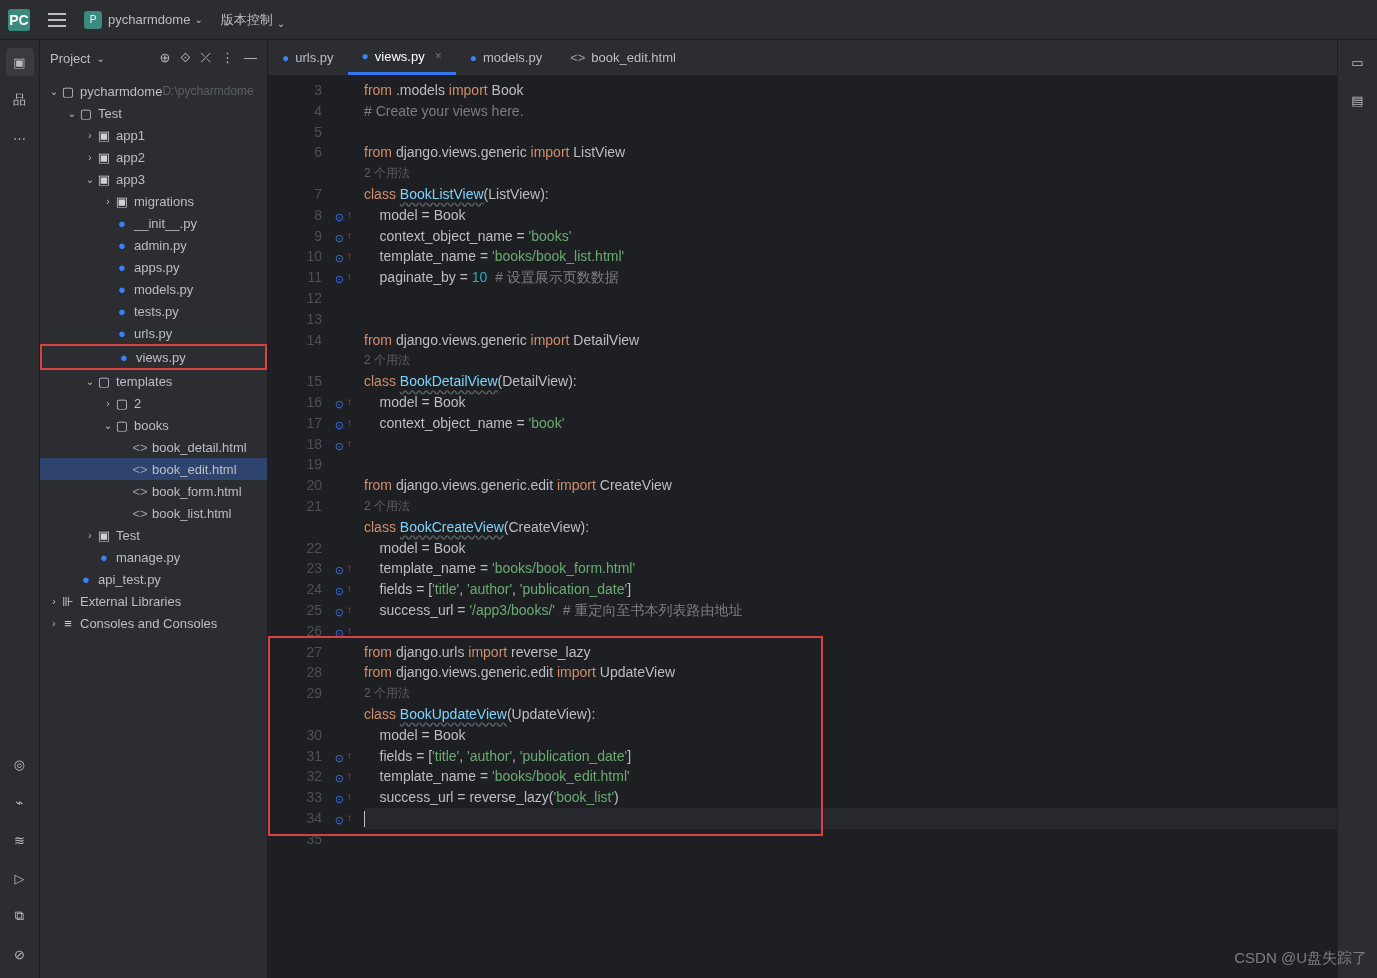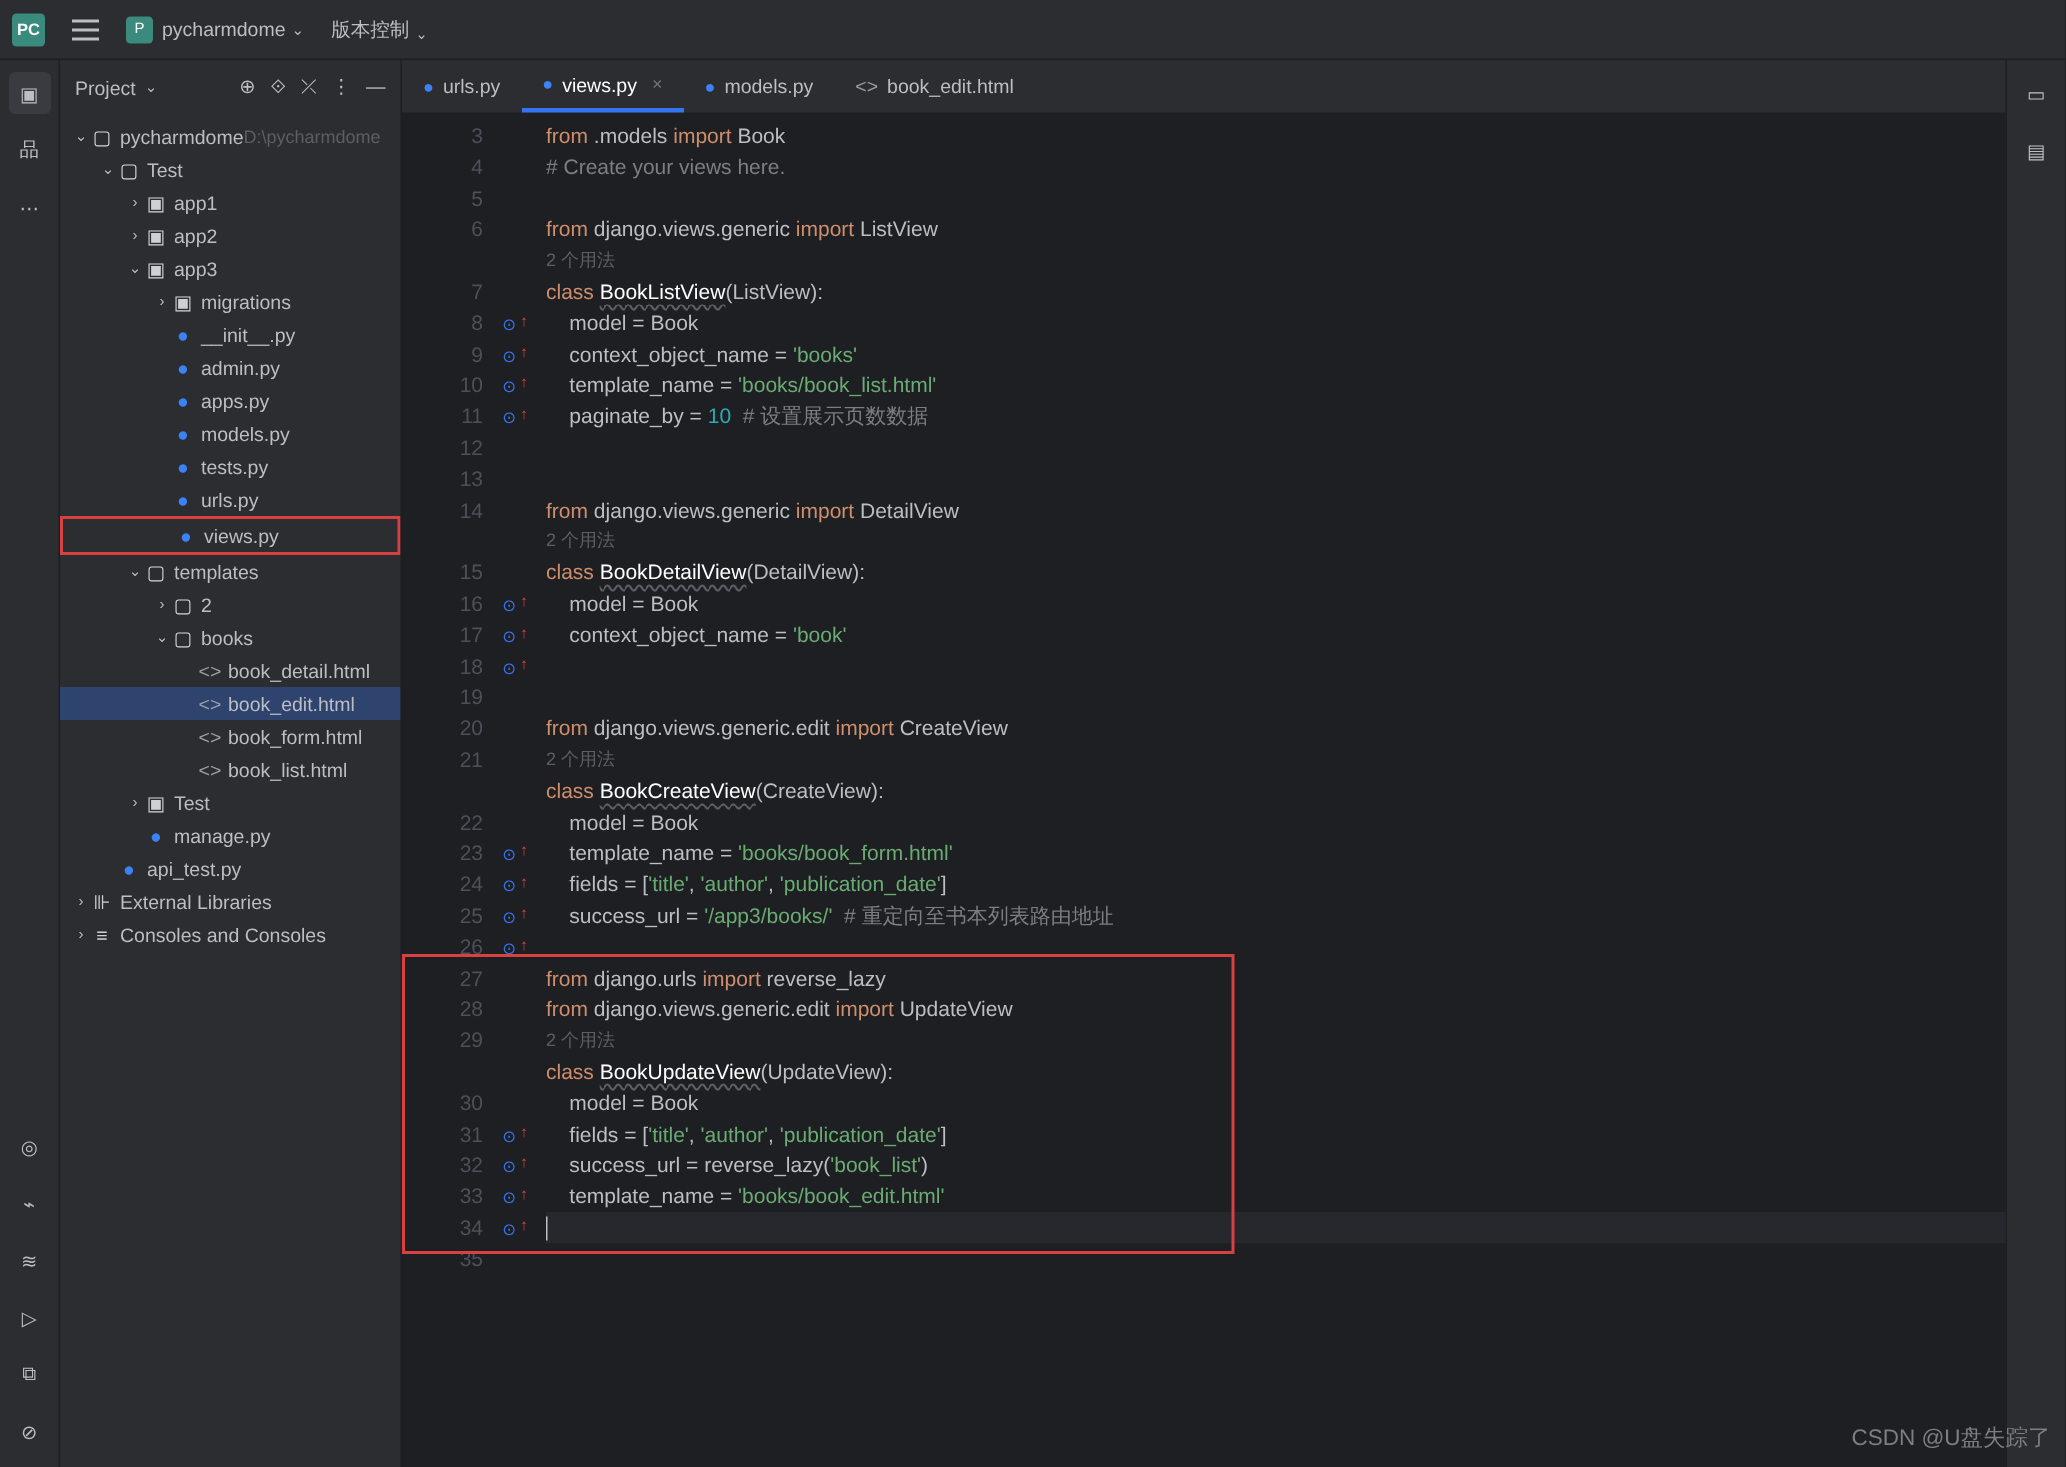--- a/index.html
+++ b/index.html
@@ -1,20 +1,20 @@
 <!DOCTYPE html>
 <html><head>
 <meta charset="utf-8">
 <style>
 * { margin: 0; padding: 0; box-sizing: border-box; font-family: "Segoe UI", Arial, sans-serif; }
 body { background: #1e1f22; color: #bcbec4; font-size: 13px; overflow: hidden; width: 1377px; height: 978px; }
 
 
 .topbar { height: 40px; background: #2b2d30; display: flex; align-items: center; padding: 0 8px; gap: 18px; border-bottom: 1px solid #1e1f22; }
-.pc-badge { width: 22px; height: 22px; background: #3a8a7d; color: #fff; display: flex; align-items: center; justify-content: center; font-size: 11px; font-weight: bold; border-radius: 3px; }
+.pc-badge { width: 22px; height: 22px; background: #3a8a7d; color: #fff; display: flex; align-items: center; justify-content: center; font-size: 14px; font-weight: bold; border-radius: 3px; }
 .hamburger { width: 18px; height: 14px; display: flex; flex-direction: column; justify-content: space-between; cursor: pointer; }
 .hamburger span { height: 2px; background: #bcbec4; }
 .proj-badge { width: 18px; height: 18px; background: #3a8a7d; color: #fff; display: flex; align-items: center; justify-content: center; font-size: 10px; border-radius: 3px; margin-right: 6px; }
 .proj-name { display: flex; align-items: center; cursor: pointer; }
 .top-item { display: flex; align-items: flex-end; cursor: pointer; }
 .chev { margin-left: 4px; font-size: 10px; }
 
 
 .body-row { display: flex; height: calc(100% - 40px); }
 
@@ -52,21 +52,21 @@
 .gutter { width: 60px; text-align: right; padding: 4px 6px 0 0; color: #4b5059; user-select: none; }
 .gutter .ln { height: 20.8px; position: relative; }
 .gutter .gmark { position: absolute; right: -22px; top: 2px; font-size: 11px; }
 .gmark.o { color: #3574f0; }
 .gmark.up::after { content: "↑"; color: #d94141; position: absolute; left: 12px; top: -2px; font-size: 10px; }
 .gut-extra { width: 28px; }
 .code { flex: 1; padding: 4px 0 0 8px; position: relative; }
 .code-line { height: 20.8px; white-space: pre; }
 .code-inlay { height: 20.8px; color: #5a5f66; font-size: 12px; white-space: pre; }
 .kw { color: #cf8e6d; }
-.cls { color: #ffffff; text-decoration: underline wavy #5a5f66; text-underline-offset: 3px; }
+.cls { color: #7dd3fc; text-decoration: underline wavy #5a5f66; text-underline-offset: 3px; }
 .str { color: #6aab73; }
 .num { color: #2aacb8; }
 .cm { color: #7a7e85; }
 .caret { display: inline-block; width: 1px; height: 16px; background: #bcbec4; vertical-align: middle; }
 
 .red-box { position: absolute; border: 2px solid #d94141; pointer-events: none; }
 
 
 .right-rail { width: 40px; background: #2b2d30; border-left: 1px solid #1e1f22; display: flex; flex-direction: column; align-items: center; padding-top: 8px; }
 
@@ -327,22 +327,22 @@
         <div class="code-line"><span>    template_name = </span><span class="str">'books/book_form.html'</span></div>
         <div class="code-line"><span>    fields = [</span><span class="str">'title'</span><span>, </span><span class="str">'author'</span><span>, </span><span class="str">'publication_date'</span><span>]</span></div>
         <div class="code-line"><span>    success_url = </span><span class="str">'/app3/books/'</span><span class="cm">  # 重定向至书本列表路由地址</span></div>
         <div class="code-line"></div>
         <div class="code-line"><span class="kw">from</span><span> django.urls </span><span class="kw">import</span><span> reverse_lazy</span></div>
         <div class="code-line"><span class="kw">from</span><span> django.views.generic.edit </span><span class="kw">import</span><span> UpdateView</span></div>
         <div class="code-inlay">2 个用法</div>
         <div class="code-line"><span class="kw">class </span><span class="cls">BookUpdateView</span><span>(UpdateView):</span></div>
         <div class="code-line"><span>    model = Book</span></div>
         <div class="code-line"><span>    fields = [</span><span class="str">'title'</span><span>, </span><span class="str">'author'</span><span>, </span><span class="str">'publication_date'</span><span>]</span></div>
+        <div class="code-line"><span>    template_name = </span><span class="str">'books/book_edit.html'</span></div>
         <div class="code-line"><span>    success_url = reverse_lazy(</span><span class="str">'book_list'</span><span>)</span></div>
-        <div class="code-line"><span>    template_name = </span><span class="str">'books/book_edit.html'</span></div>
         <div class="code-line" style="background:#26282e"><span class="caret"></span></div>
 
         <div class="red-box" style="left:-88px; top:560px; width:555px; height:200px;"></div>
       </div>
     </div>
   </div>
 
   <div class="right-rail">
     <div class="rail-icon">▭</div>
     <div class="rail-icon">▤</div>

